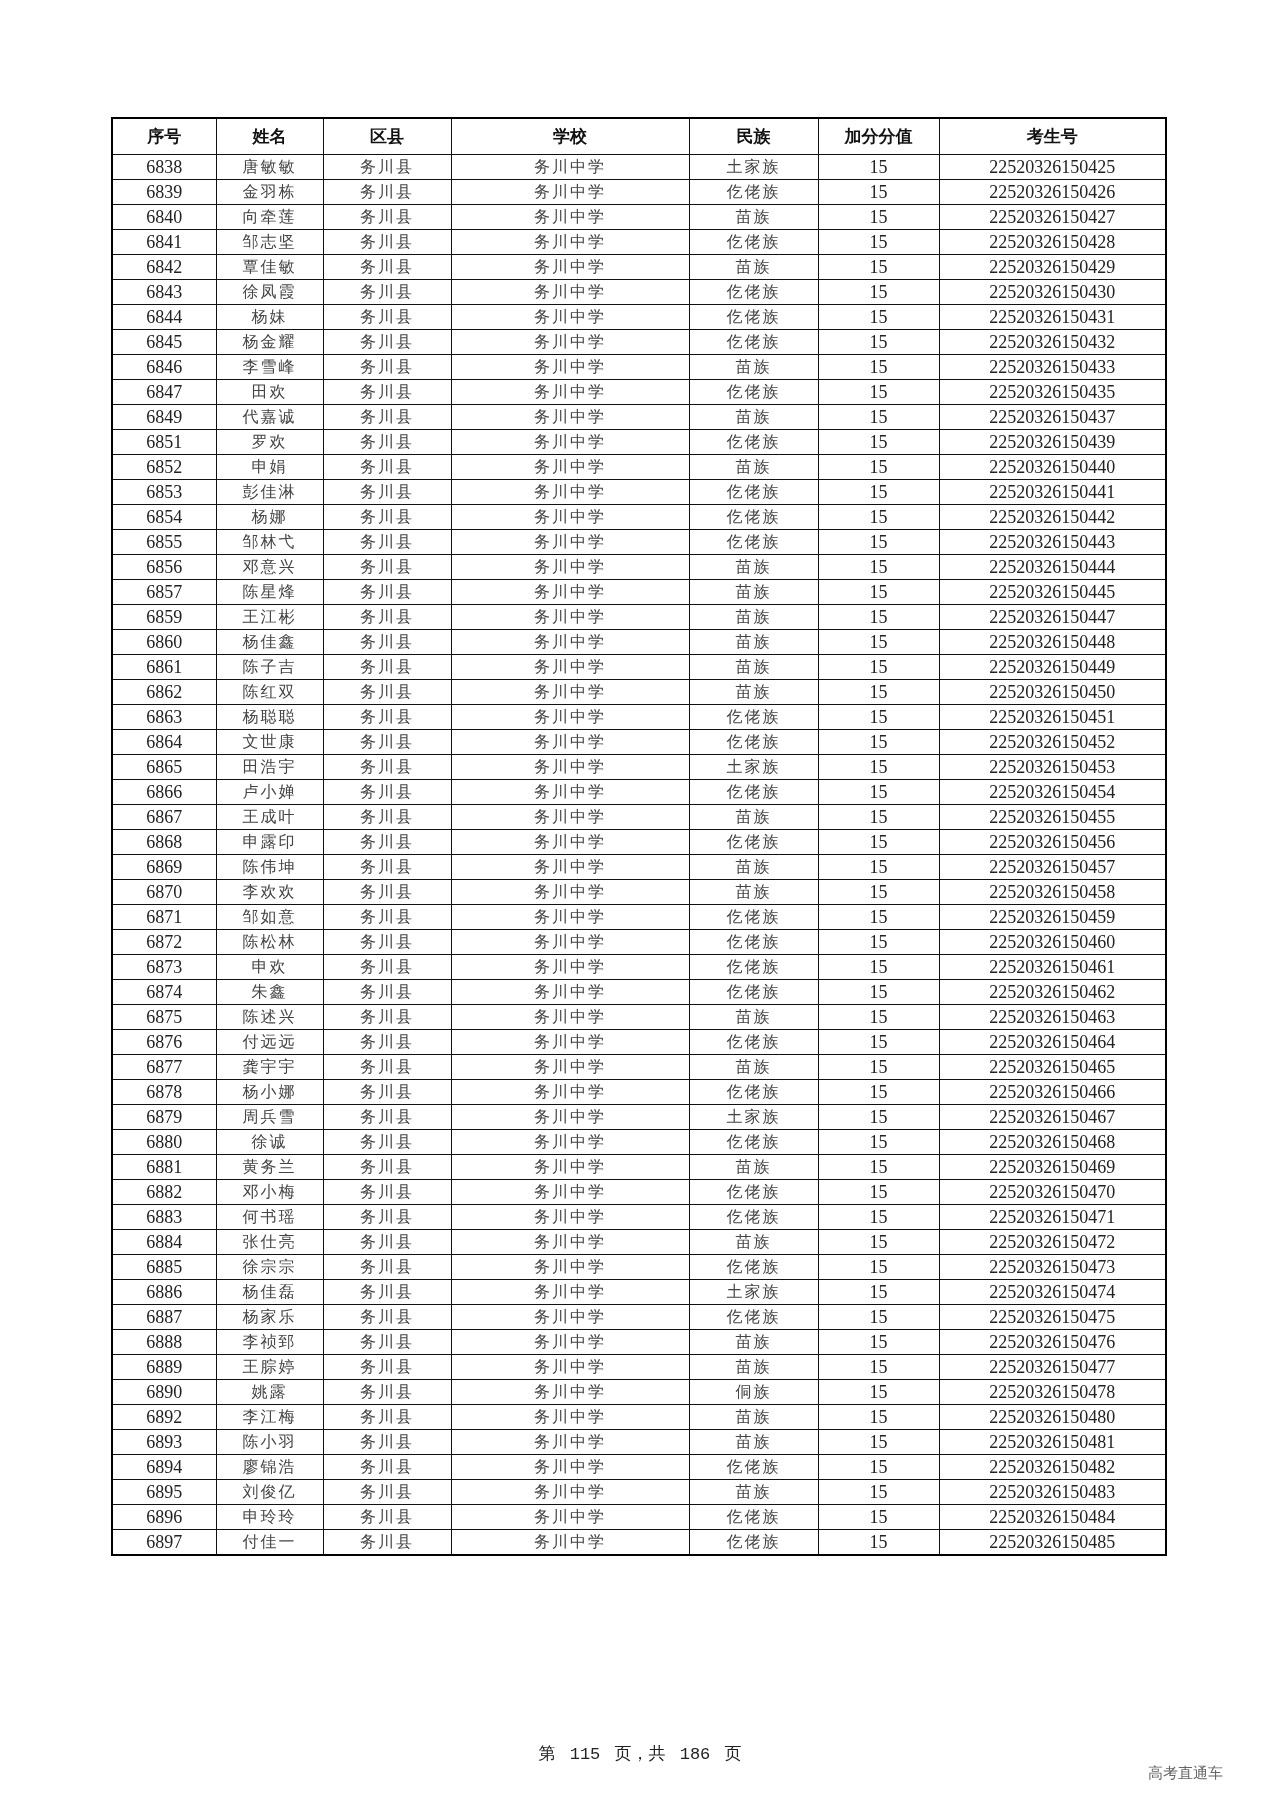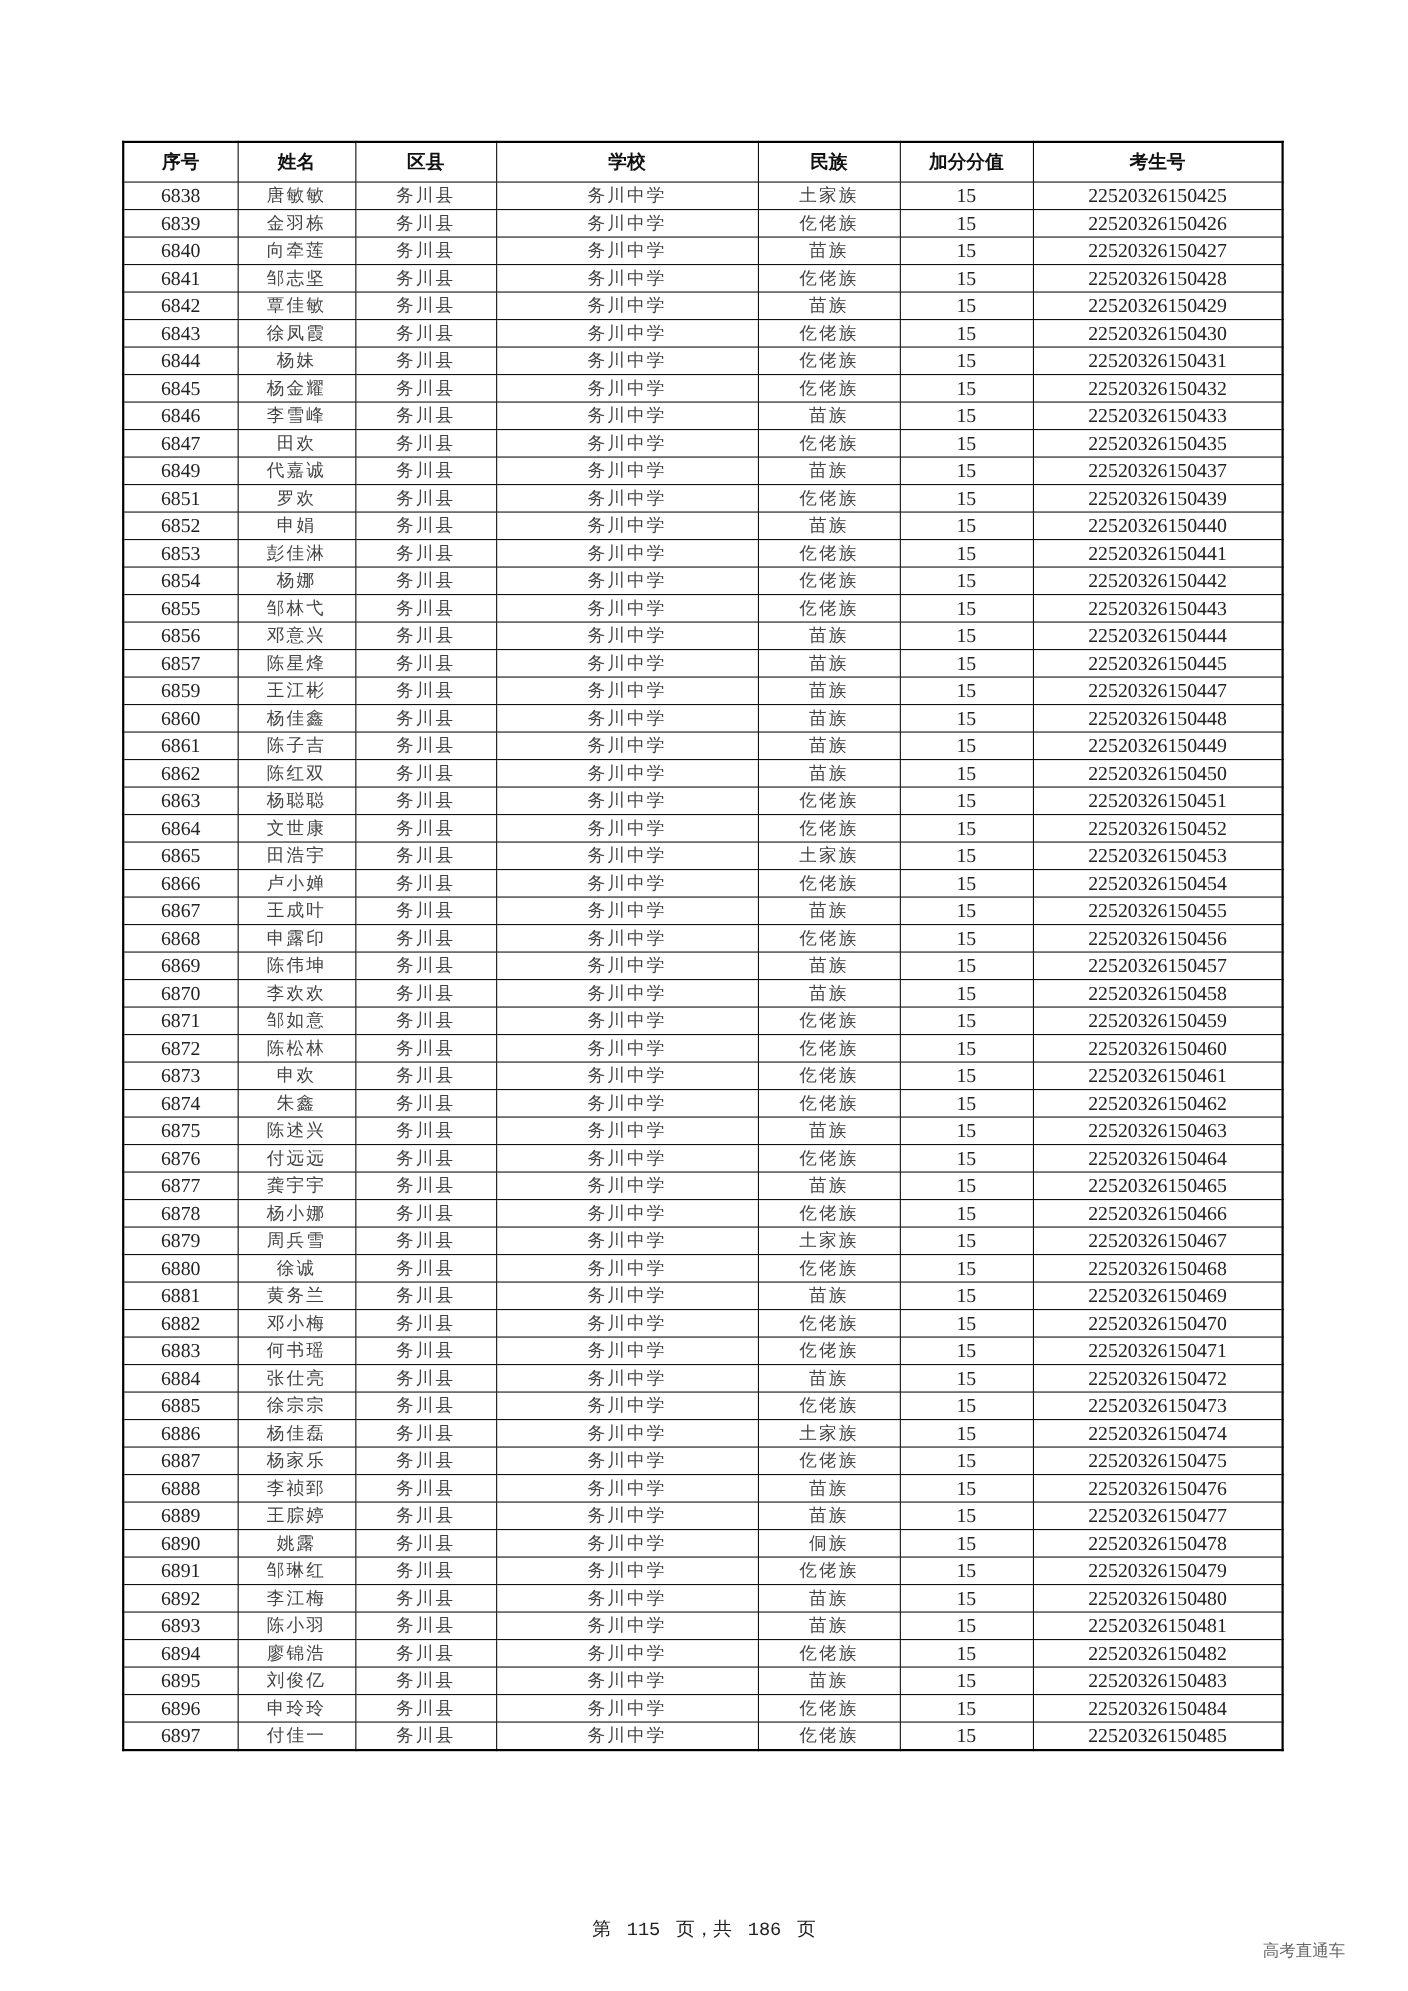--- a/index.html
+++ b/index.html
@@ -1,18 +1,18 @@
 <!DOCTYPE html>
 <html><head>
 <meta charset="utf-8">
 <style>
   html, body { margin: 0; padding: 0; background: #ffffff; }
   body { width: 1280px; height: 1810px; position: relative; overflow: hidden;
          font-family: "DejaVu Serif", "Liberation Serif", serif; color: #111; }
-  .page-table { position: absolute; left: 111px; top: 128px; border-collapse: collapse;
+  .page-table { position: absolute; left: 111px; top: 117px; border-collapse: collapse;
                 table-layout: fixed; border: 2px solid #000; }
   .page-table th, .page-table td { border: 1.5px solid #111; text-align: center; padding: 0;
                 white-space: nowrap; overflow: hidden; }
   .page-table th { height: 35px; font-family: "DejaVu Sans", sans-serif; font-weight: bold;
                    font-size: 17px; color: #111; }
   .page-table td { height: 24px; font-size: 16px; color: #333; line-height: 24px; }
   .page-table td.num { font-family: "Liberation Serif", serif; font-size: 18px; color: #222; }
   .page-table td.cjk { font-family: "DejaVu Sans", sans-serif; font-size: 16px; color: #444; letter-spacing: 2px; }
   .footer { position: absolute; top: 1742px; left: 0; width: 1280px; text-align: center;
             font-family: Liberation Mono, monospace; font-size: 17px; color: #222; }
@@ -489,29 +489,20 @@
       <tr>
         <td class="num">6890</td>
         <td class="cjk">姚露</td>
         <td class="cjk">务川县</td>
         <td class="cjk">务川中学</td>
         <td class="cjk">侗族</td>
         <td class="num">15</td>
         <td class="num">22520326150478</td>
       </tr>
       <tr>
-        <td class="num">6891</td>
-        <td class="cjk">邹琳红</td>
-        <td class="cjk">务川县</td>
-        <td class="cjk">务川中学</td>
-        <td class="cjk">仡佬族</td>
-        <td class="num">15</td>
-        <td class="num">22520326150479</td>
-      </tr>
-      <tr>
         <td class="num">6892</td>
         <td class="cjk">李江梅</td>
         <td class="cjk">务川县</td>
         <td class="cjk">务川中学</td>
         <td class="cjk">苗族</td>
         <td class="num">15</td>
         <td class="num">22520326150480</td>
       </tr>
       <tr>
         <td class="num">6893</td>

